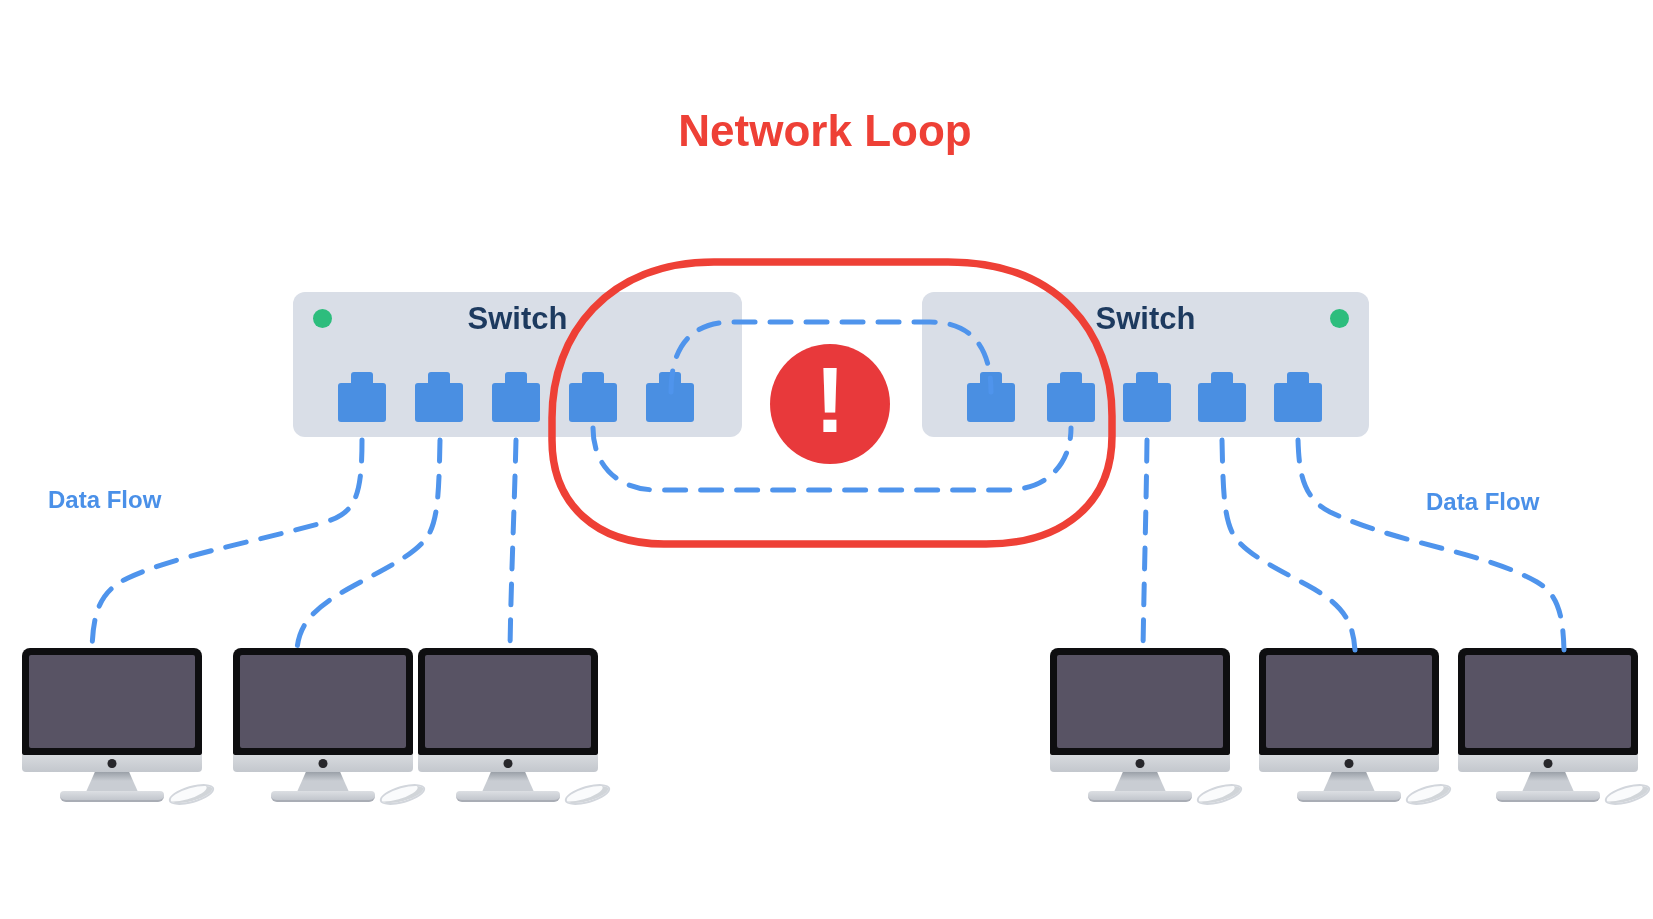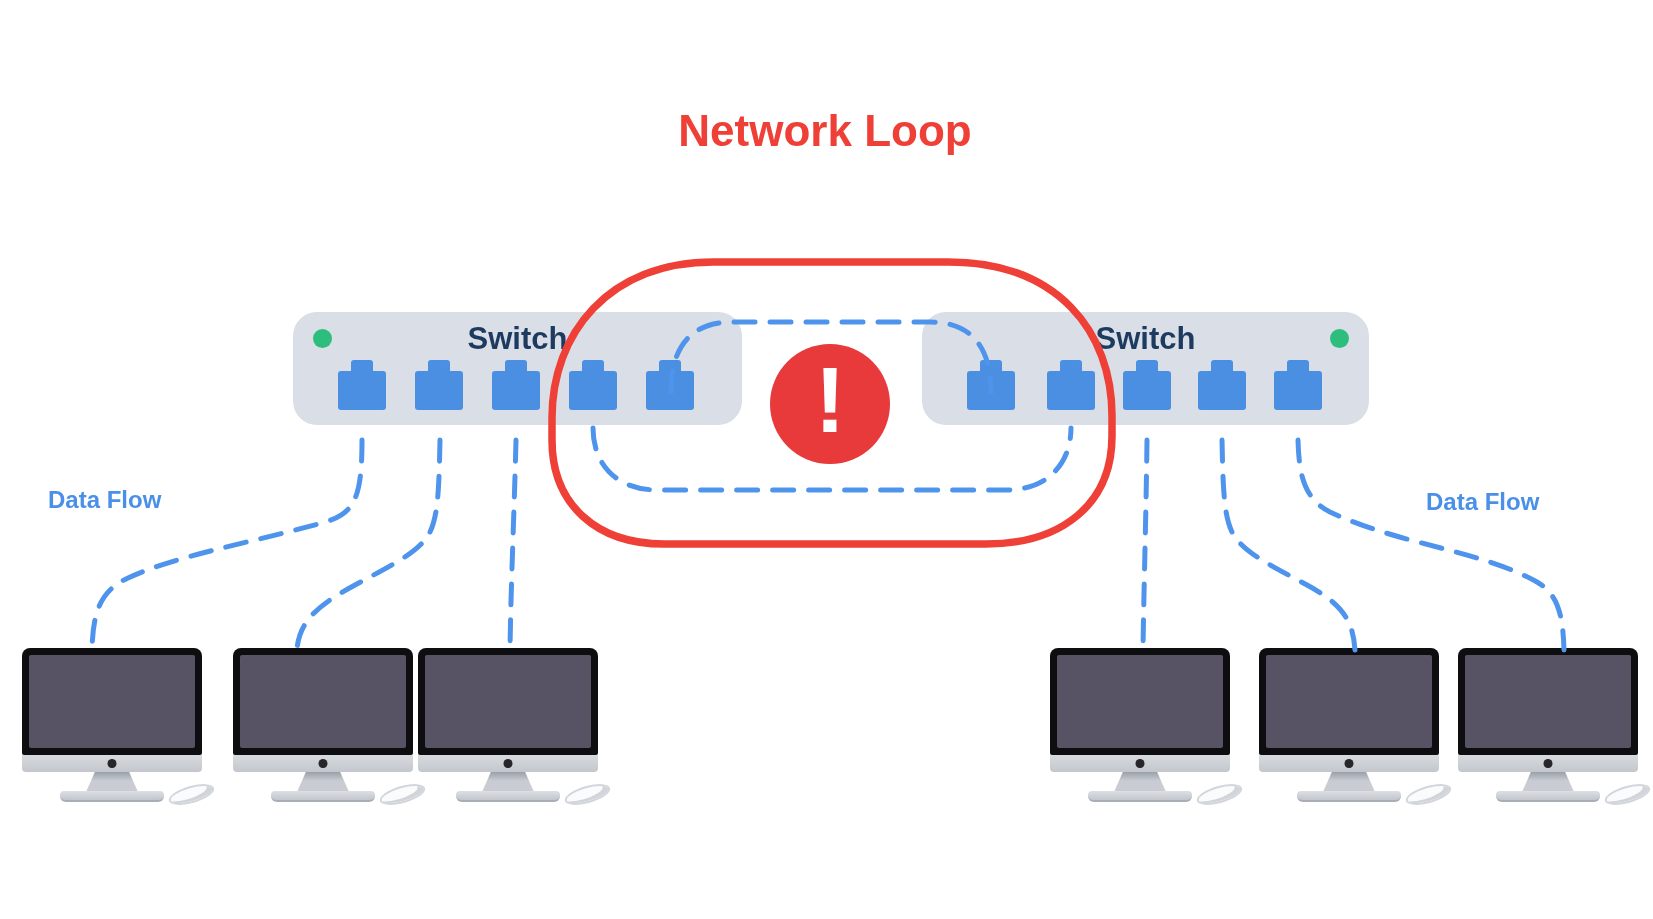--- a/index.html
+++ b/index.html
@@ -5,21 +5,21 @@
   html,body{margin:0;padding:0;background:#fff;}
   .canvas{
     position:relative;width:1653px;height:919px;background:#ffffff;overflow:hidden;
     font-family:"Liberation Sans","DejaVu Sans",sans-serif;
   }
   .title{
     position:absolute;top:106px;left:790px;transform:translateX(-50%);
     font-size:44px;font-weight:bold;color:#ee4036;white-space:nowrap;z-index:3;margin-left:35px;
   }
   
-  .switch{position:absolute;top:292px;height:113px;background:#d9dee7;border-radius:24px;z-index:1;margin-top:20px;}
+  .switch{position:absolute;top:292px;height:145px;background:#d9dee7;border-radius:12px;z-index:1;}
   .switch.left{left:293px;width:449px;}
   .switch.right{left:922px;width:447px;}
   .switch-label{
     position:absolute;top:9px;left:0;right:0;text-align:center;
     font-size:31px;font-weight:bold;color:#1d3a5f;
   }
   .led{position:absolute;top:17px;width:19px;height:19px;border-radius:50%;background:#2dbd7d;}
   .led.pos-left{left:20px;}
   .led.pos-right{right:20px;}
   .port{

